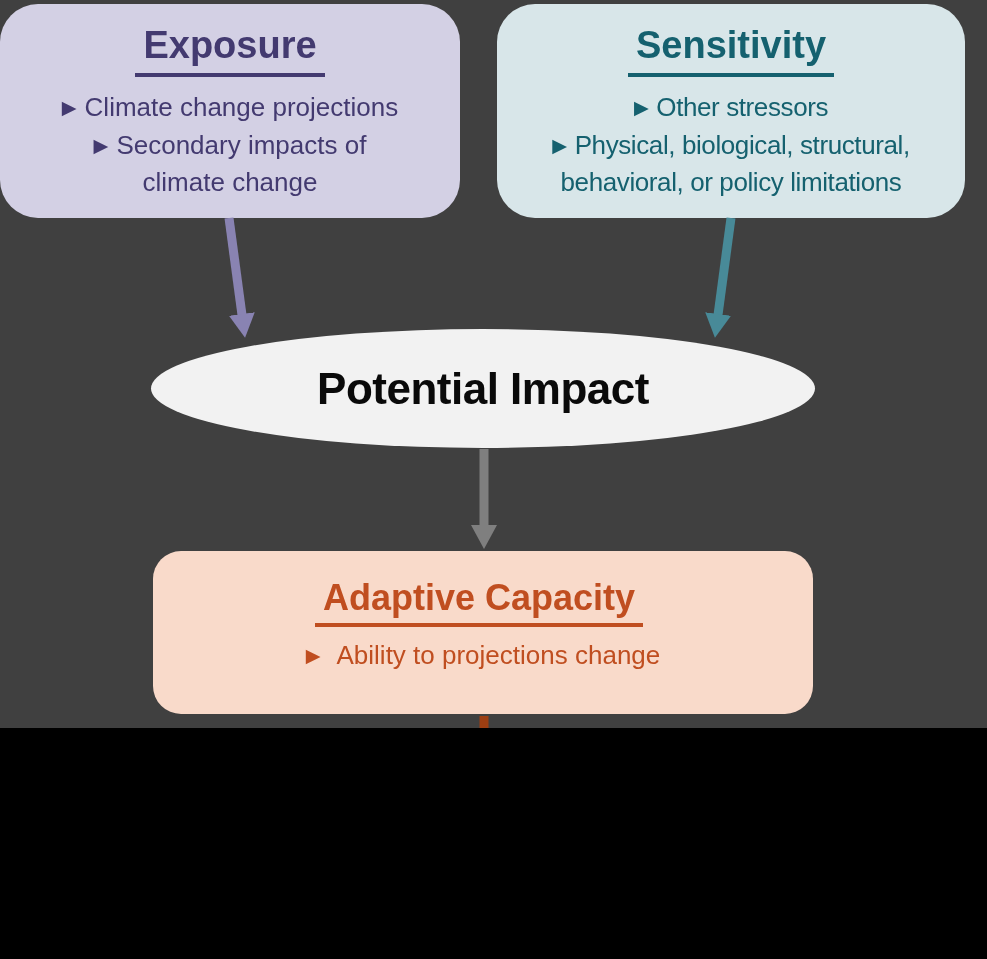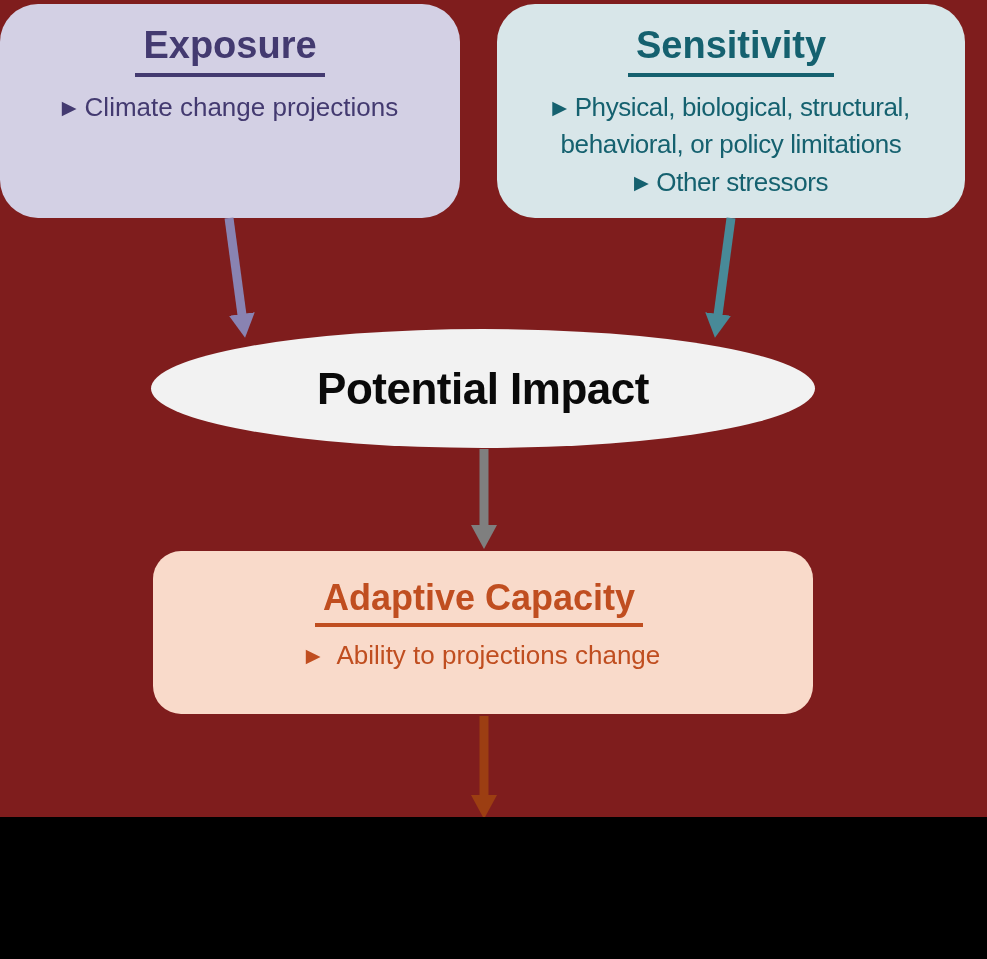--- a/index.html
+++ b/index.html
@@ -3,22 +3,22 @@
 <meta charset="utf-8">
 <style>
   html, body {
     margin: 0;
     padding: 0;
     background: #000000;
   }
   .canvas {
     position: relative;
     width: 987px;
-    height: 817px;
-    background: #7f1d1d;
+    height: 728px;
+    background: #404040;
     font-family: "Liberation Sans", sans-serif;
     overflow: hidden;
   }
   .box {
     position: absolute;
     text-align: center;
     box-sizing: border-box;
   }
   .box-exposure {
     left: 0px; top: 4px;
@@ -109,32 +109,36 @@
 <body>
 
 <div class="canvas">
 
   <section class="box box-exposure">
     <h2><span class="title-underline">Exposure</span></h2>
     <div class="bullets">
       <div class="bullet-item">
         <span class="tri">▶</span><span class="bullet-text">Climate change projections</span>
       </div>
+      <div class="bullet-item">
+        <span class="tri">▶</span><span class="bullet-text">Secondary impacts of
+climate change</span>
+      </div>
     </div>
   </section>
 
   <section class="box box-sensitivity">
     <h2><span class="title-underline">Sensitivity</span></h2>
     <div class="bullets bullets-tight">
       <div class="bullet-item">
+        <span class="tri">▶</span><span class="bullet-text">Other stressors</span>
+      </div>
+      <div class="bullet-item">
         <span class="tri">▶</span><span class="bullet-text">Physical, biological, structural,
 behavioral, or policy limitations</span>
-      </div>
-      <div class="bullet-item">
-        <span class="tri">▶</span><span class="bullet-text">Other stressors</span>
       </div>
     </div>
   </section>
 
   <div class="ellipse ellipse-potential-impact">
     <span>Potential Impact</span>
   </div>
 
   <section class="box box-adaptive">
     <h2><span class="title-underline">Adaptive Capacity</span></h2>

